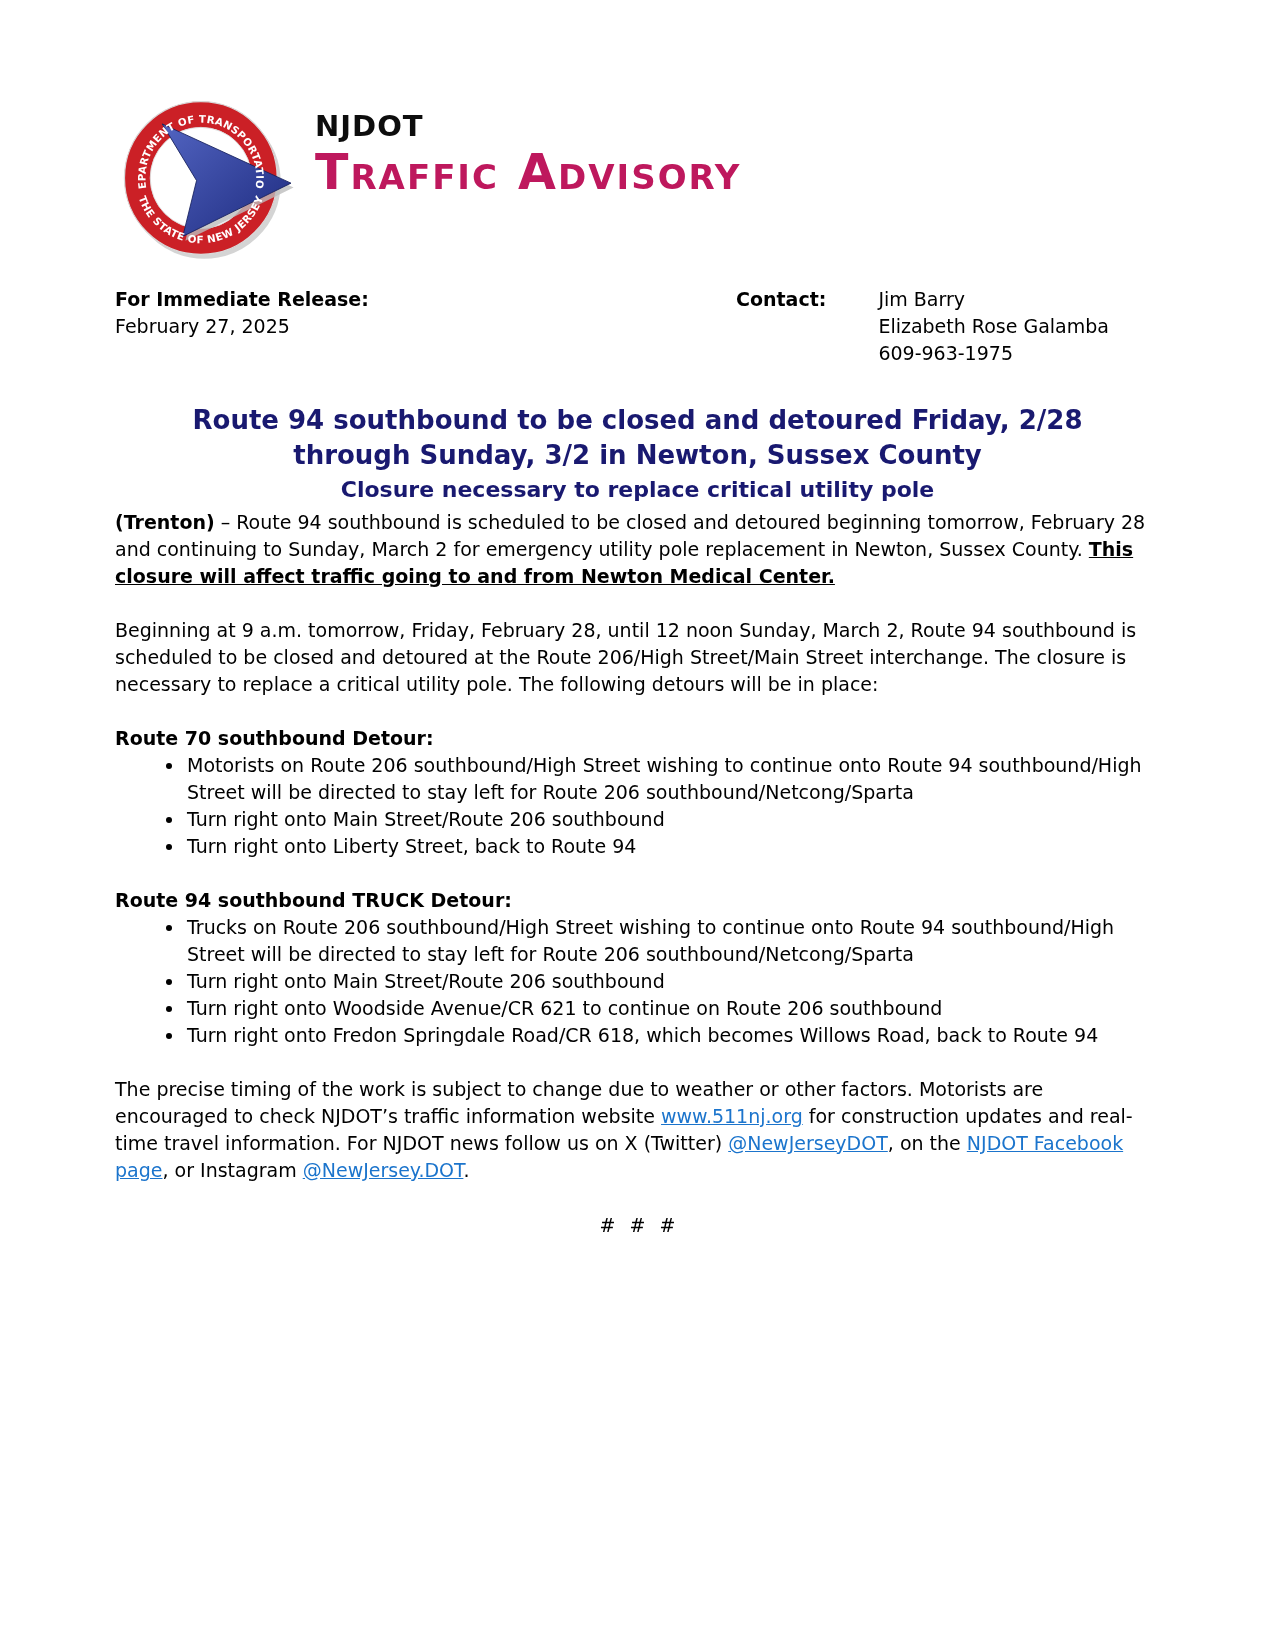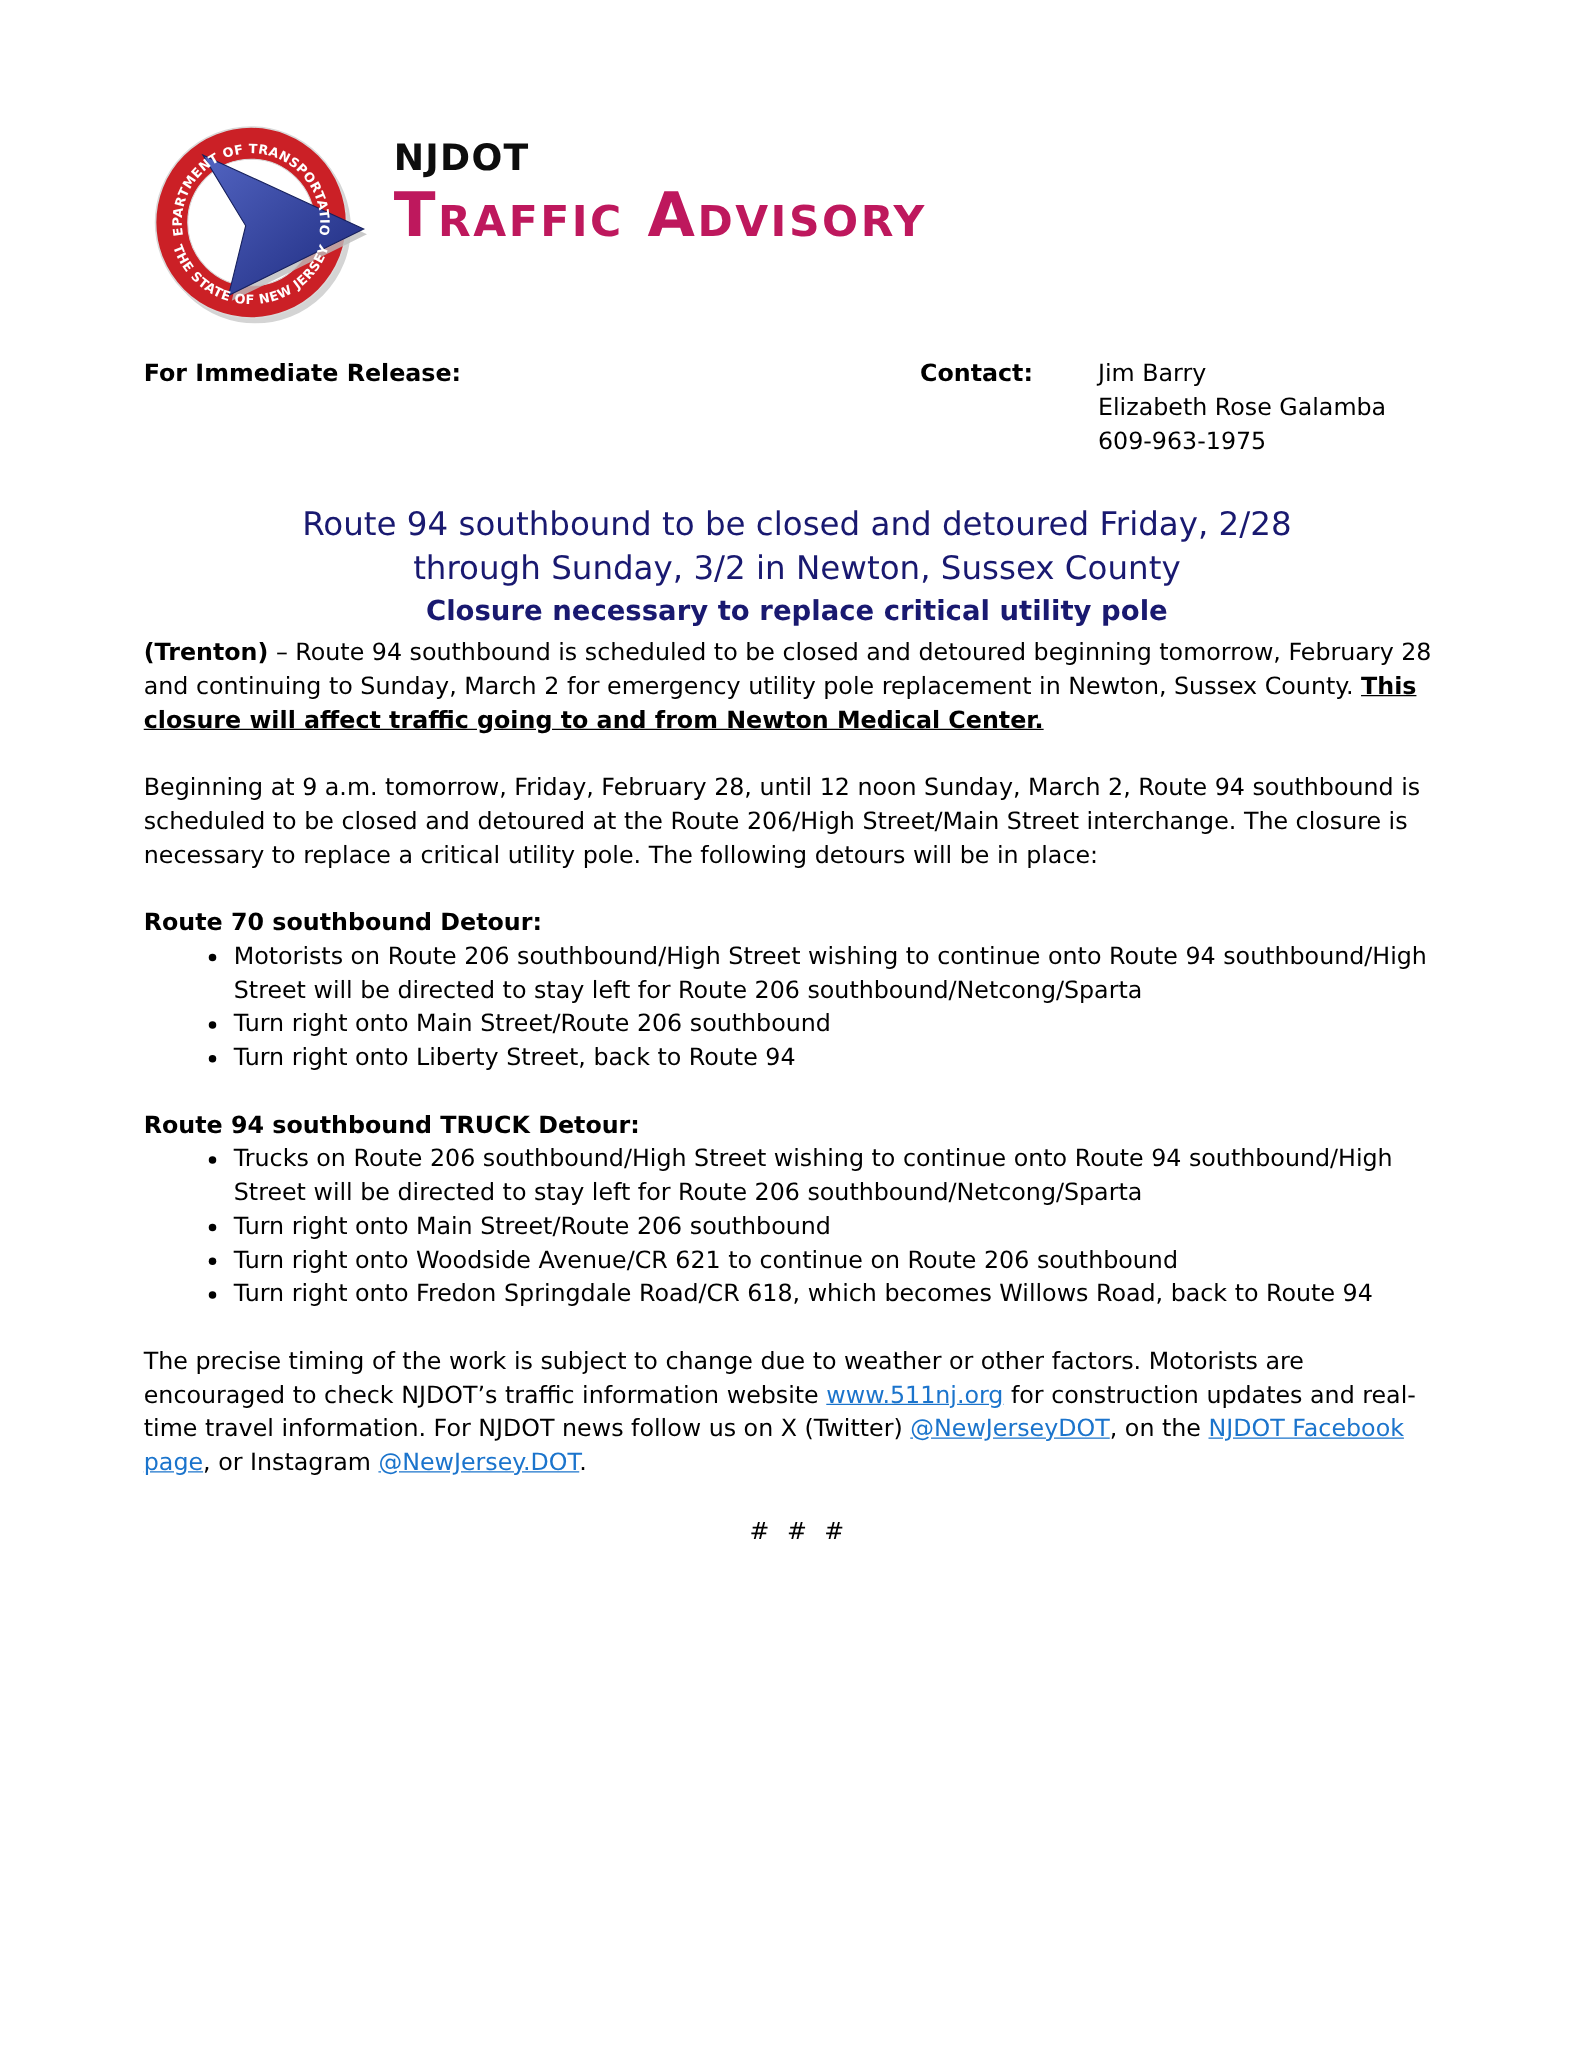--- a/index.html
+++ b/index.html
@@ -26,21 +26,21 @@
     color:#be185d; letter-spacing:2px; line-height:1.05; margin-top:6px;
   }
 
   
   .release-row { display:flex; margin-top:22px; }
   .release-block { width:621px; flex:none; }
   .contact-block { display:flex; gap:52px; }
 
   
   .headline { text-align:center; margin-top:36px; color:#191970; }
-  .headline-line { font-size:26px; font-weight:normal; line-height:35px; }
+  .headline-line { font-size:26px; font-weight:bold; line-height:35px; }
   .headline-sub { font-size:22px; font-weight:bold; line-height:30px; margin-top:2px; }
 
   
   .para { margin:27px 0 0 0; }
   .para.first { margin-top:4px; }
   .emphasis { font-weight:bold; text-decoration:underline; }
   .section-heading { font-weight:bold; margin-top:27px; }
   ul.detour-list { margin:0; padding-left:70px; }
   ul.detour-list li { padding-left:2px; }
   a.doc-link { color:#1b74cc; text-decoration:underline; cursor:pointer; }
@@ -81,20 +81,21 @@
     </svg>
     <div class="masthead-text">
       <div class="org-abbr">NJDOT</div>
       <div class="banner-title">Traffic Advisory</div>
     </div>
   </header>
 
   <section class="release-row">
     <div class="release-block">
       <div class="bold">For Immediate Release:</div>
+      <div>February 27, 2025</div>
     </div>
     <div class="contact-block">
       <div class="bold">Contact:</div>
       <div>
         <div>Jim Barry</div>
         <div>Elizabeth Rose Galamba</div>
         <div>609-963-1975</div>
       </div>
     </div>
   </section>

